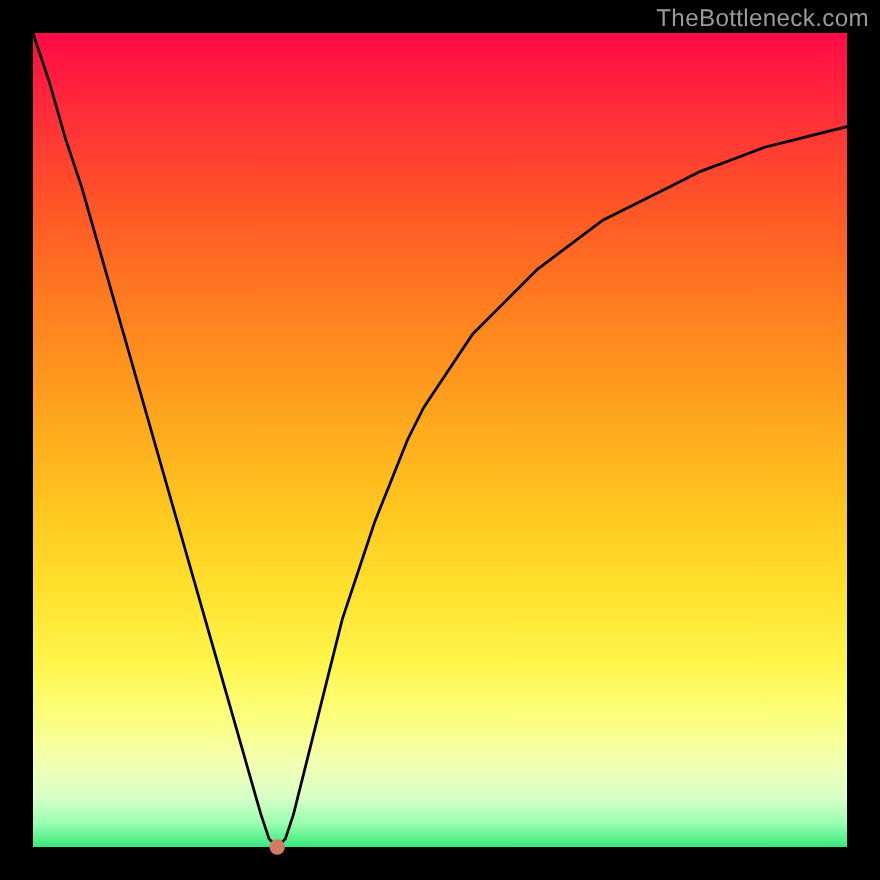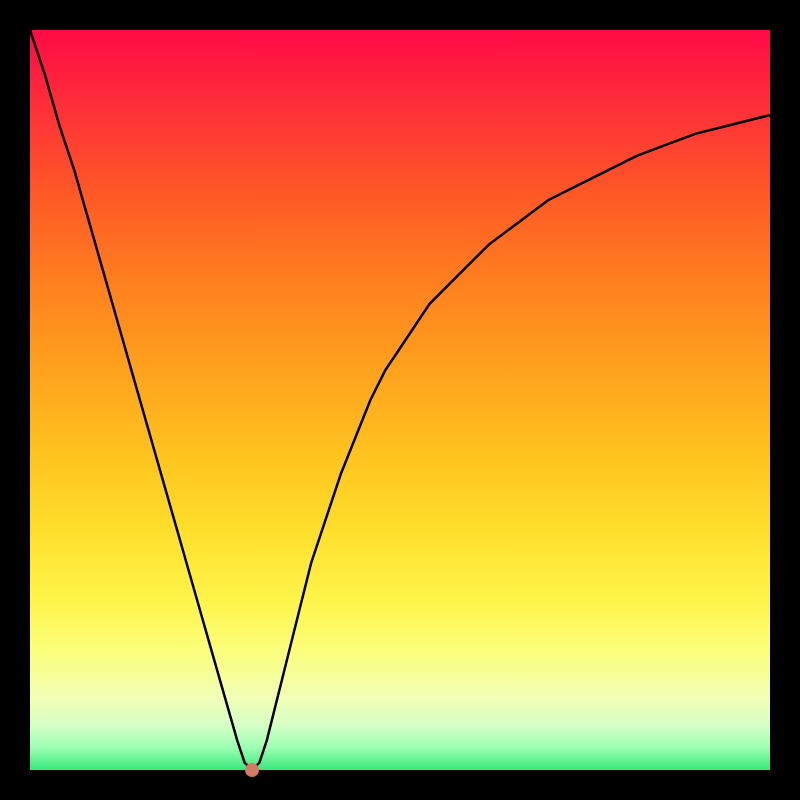--- a/index.html
+++ b/index.html
@@ -65,20 +65,21 @@
     height: 14px;
     border-radius: 50%;
     background: #d47b66;
     transform: translate(-50%, -50%);
   }
 </style>
 </head>
 <body>
 
 <div class="frame">
+  <div class="watermark">TheBottleneck.com</div>
 
   <div class="plot">
     <svg class="curve" viewBox="0 0 740 740" preserveAspectRatio="none">
       <path id="curve-path" d="M0.00 0.00 L14.80 44.40 L29.60 96.20 L44.40 140.60 L59.20 192.40 L74.00 244.20 L88.80 296.00 L103.60 347.80 L118.40 399.60 L133.20 451.40 L148.00 503.20 L162.80 555.00 L177.60 606.80 L192.40 658.60 L207.20 710.40 L214.60 732.60 L222.00 740.00 L229.40 732.60 L236.80 710.40 L251.60 651.20 L266.40 592.00 L281.20 532.80 L296.00 488.40 L310.80 444.00 L325.60 407.00 L340.40 370.00 L355.20 340.40 L370.00 318.20 L399.60 273.80 L429.20 244.20 L458.80 214.60 L488.40 192.40 L518.00 170.20 L547.60 155.40 L577.20 140.60 L606.80 125.80 L636.40 114.70 L666.00 103.60 L695.60 96.20 L725.20 88.80 L740.00 85.10" fill="none" stroke="#000" stroke-width="2.5"></path>
     </svg>
     <div class="minpoint" id="minpoint" style="left: 222px; top: 740px; background: rgb(212, 123, 102);"></div>
   </div>
 </div>
 
 </body></html>

